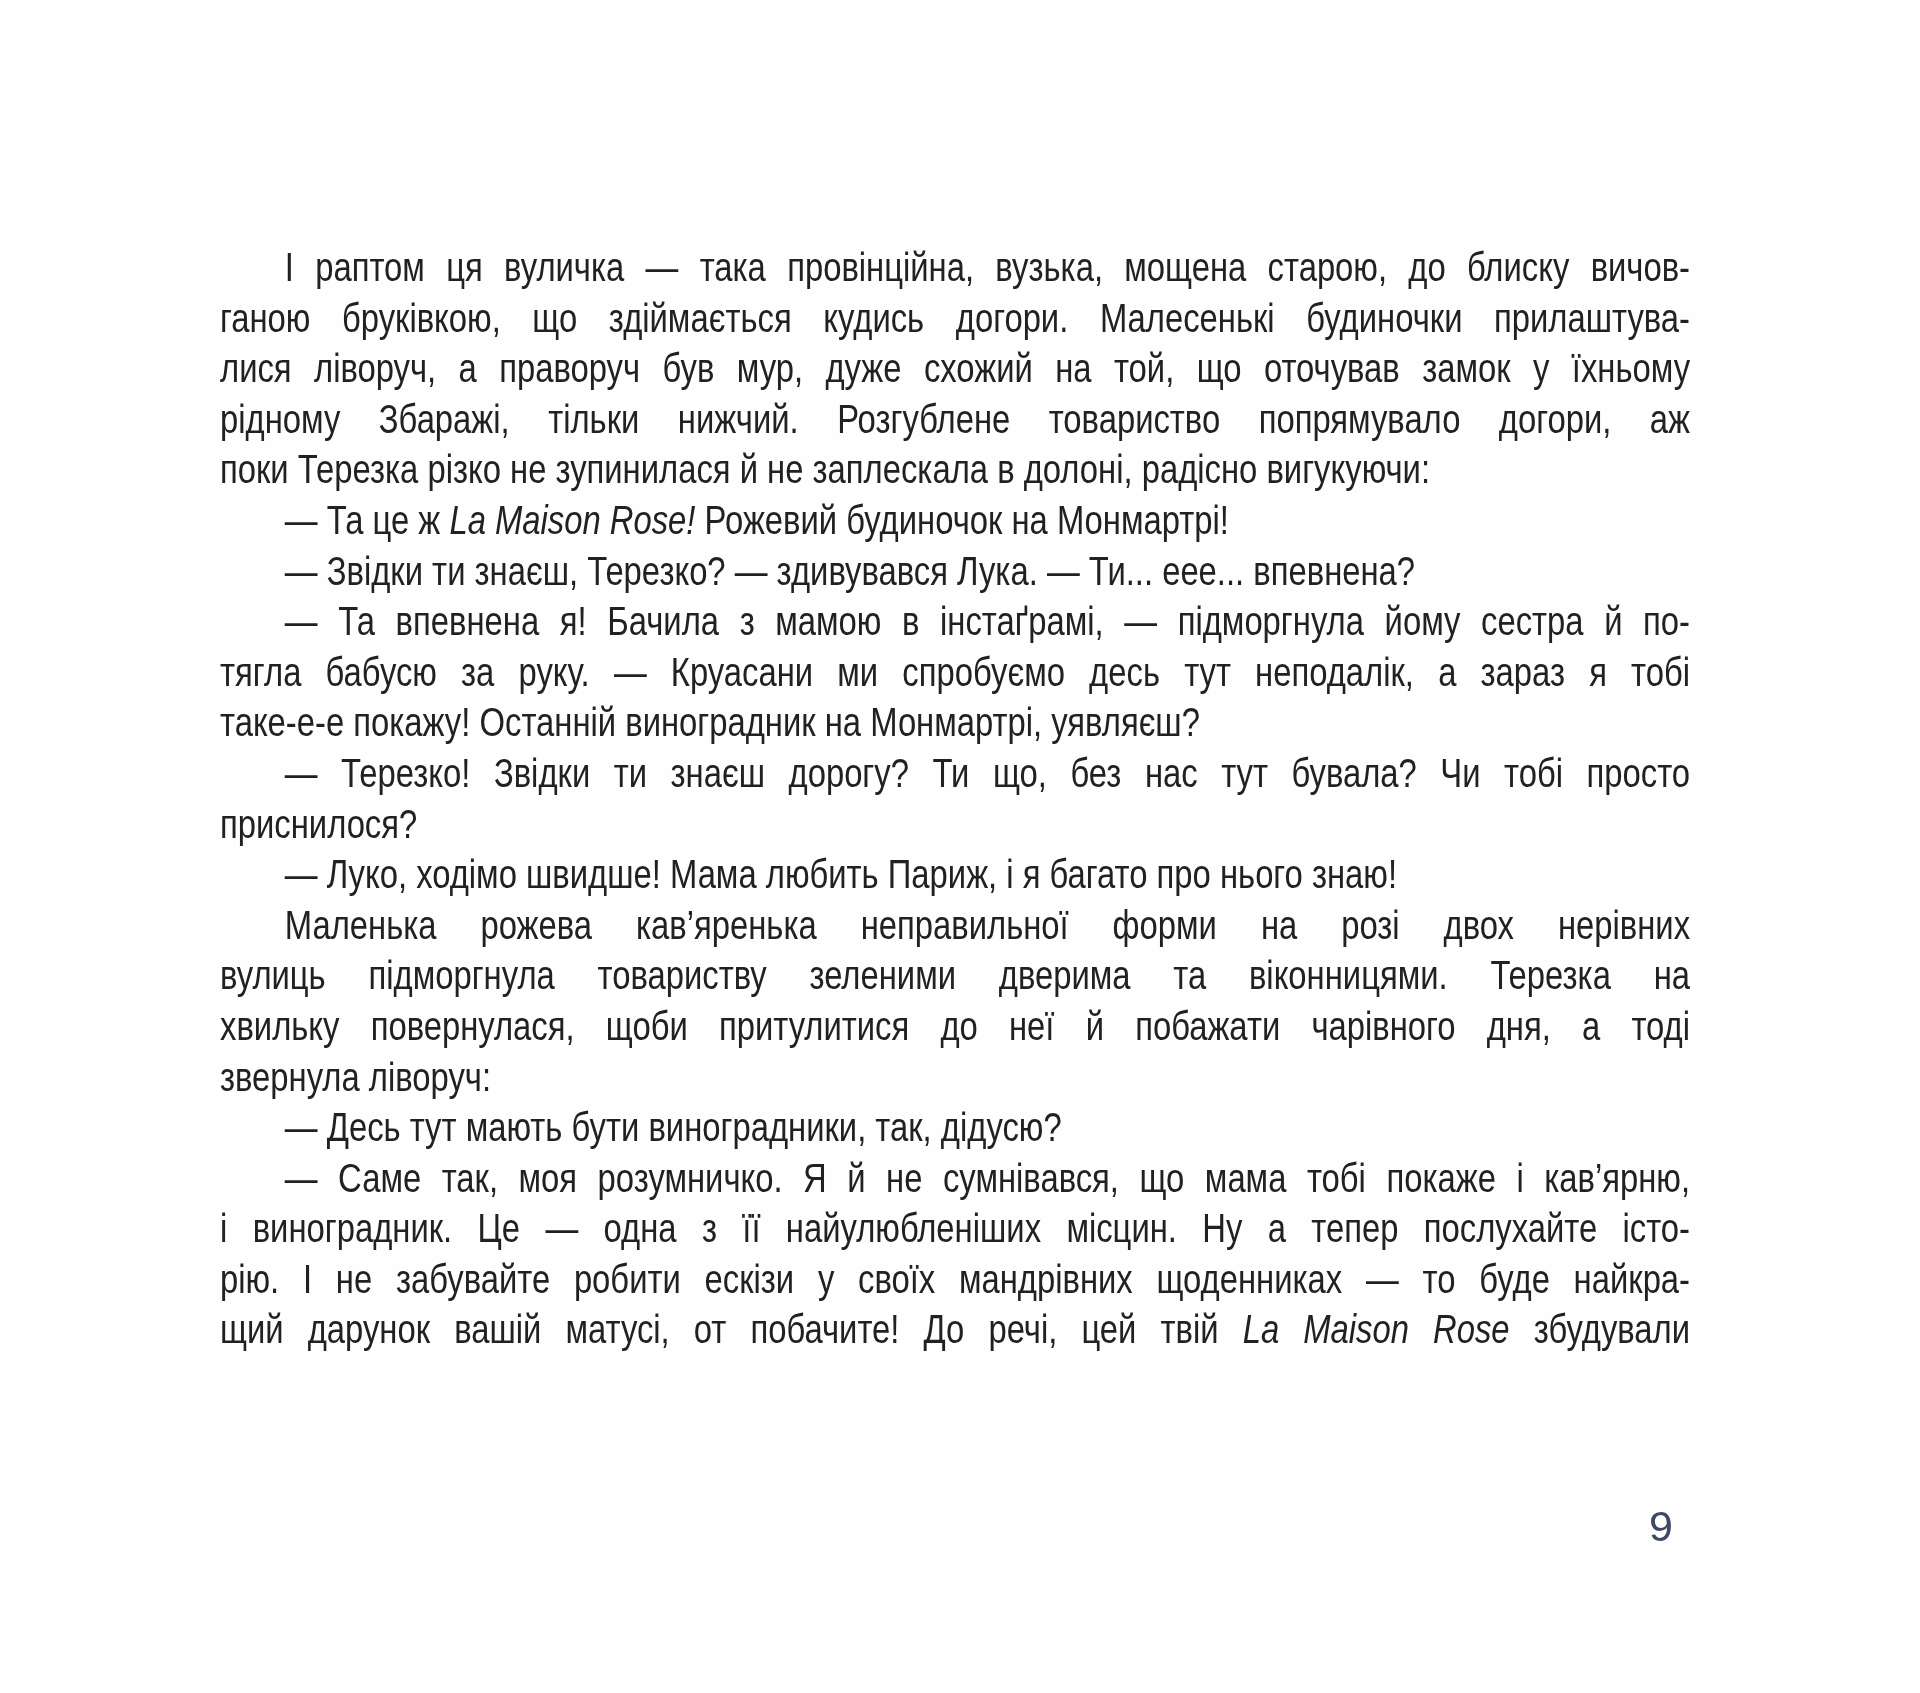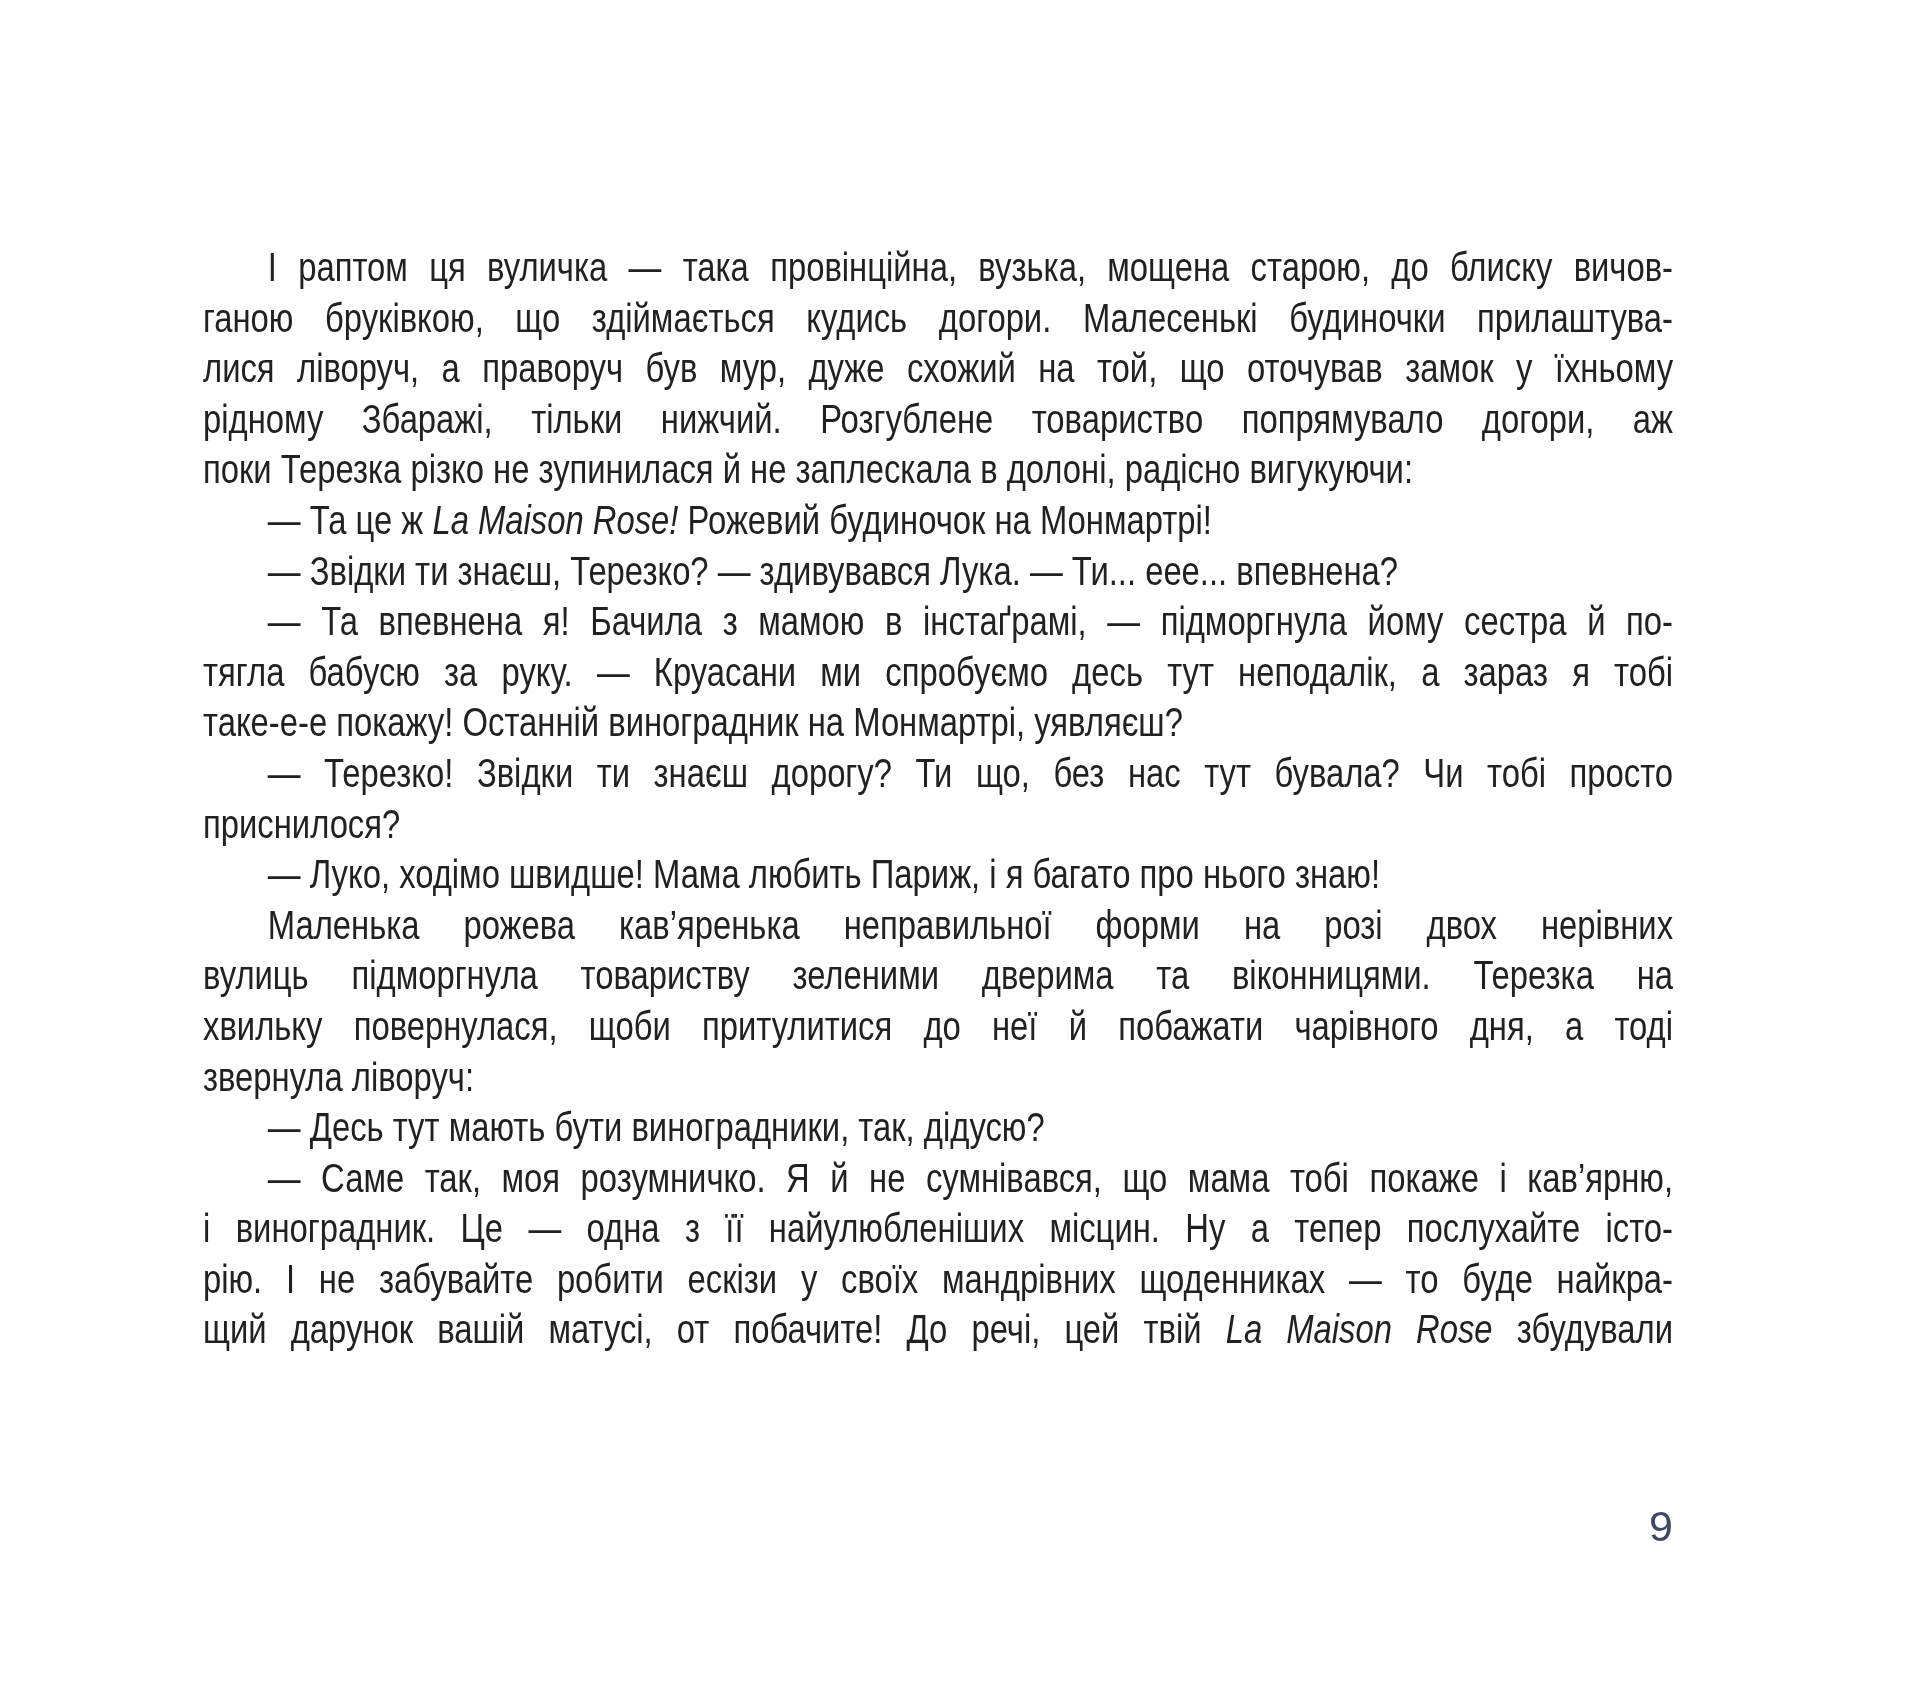--- a/index.html
+++ b/index.html
@@ -10,21 +10,21 @@
   .book-page {
     position: relative;
     width: 1920px;
     height: 1693px;
     background: #fefefe;
     overflow: hidden;
     font-family: "Liberation Sans", "DejaVu Sans", sans-serif;
   }
   .text-wrap {
     position: absolute;
-    left: 203px;
+    left: 220px;
     top: 242px;
     width: 1470px;
   }
   
   .lines-scale {
     width: 1838px;
     transform: scaleX(0.7998);
     transform-origin: 0 0;
   }
   .line {

